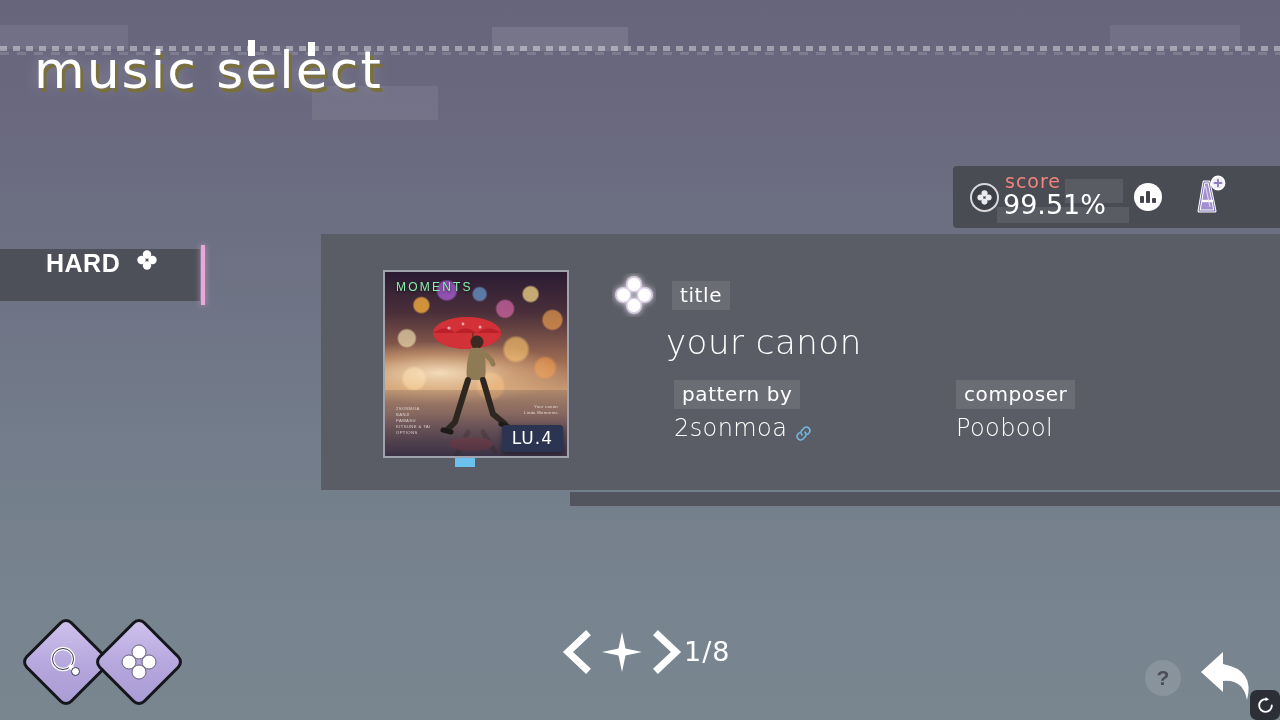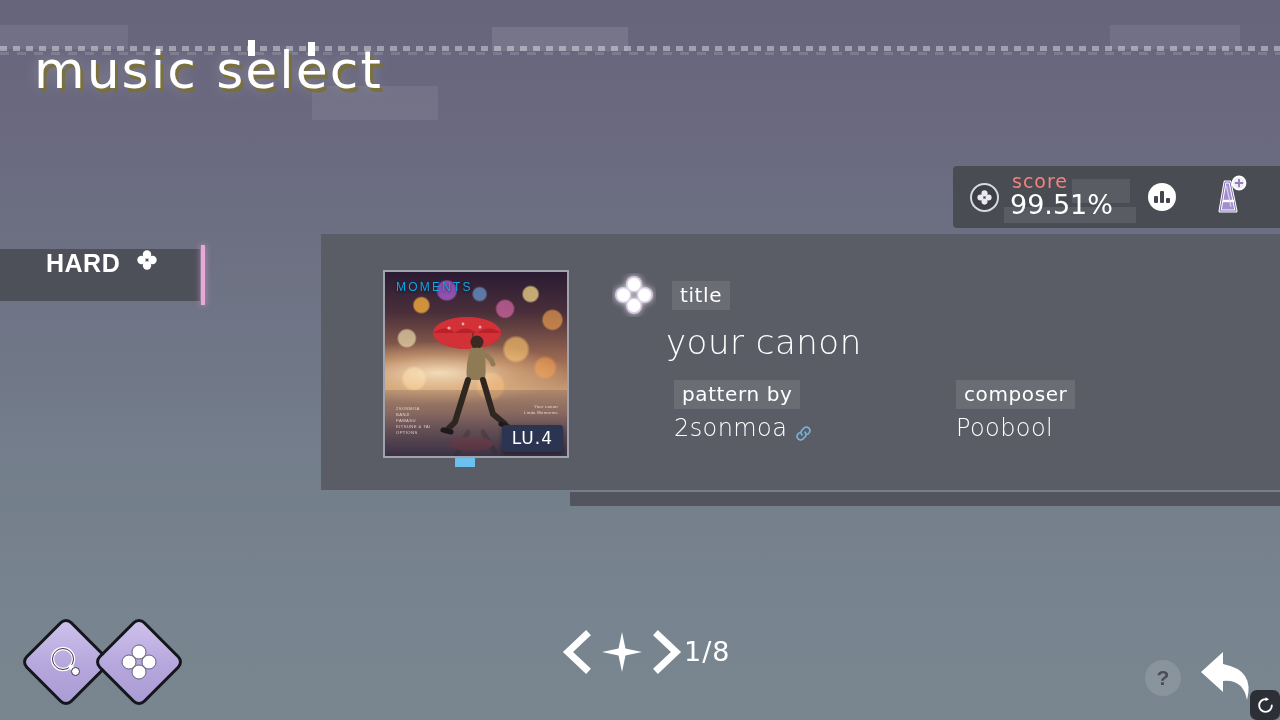--- a/index.html
+++ b/index.html
@@ -42,21 +42,21 @@
     font-size:52px; letter-spacing:2px;
     color:#ffffff; font-weight:400;
     text-shadow: 3px 4px 0 rgba(122,112,48,0.85), 0 0 14px rgba(255,255,255,0.25);
     white-space:nowrap;
   }
 
   
   .score-panel {
     position:absolute; left:953px; top:166px; width:327px; height:62px;
     background:#4a4c54; border-radius:4px 0 0 4px;
-    display:flex; align-items:center; padding-left:17px; gap:11px;
+    display:flex; align-items:center; padding-left:17px; gap:4px;
   }
   .score-clover {
     width:29px; height:29px; border-radius:50%;
     border:2px solid #d8d8dd; background:#3e4047;
     display:flex; align-items:center; justify-content:center; flex:0 0 auto;
   }
   .score-block { position:relative; width:118px; height:48px; }
   .score-label {
     position:absolute; left:2px; top:-3px;
     font-family:"DejaVu Sans", sans-serif;
@@ -130,21 +130,21 @@
     position:absolute; left:0; top:38%; width:100%; height:34%;
     background: radial-gradient(ellipse at 30% 50%, rgba(255,235,200,0.85) 0%, rgba(255,210,150,0.35) 42%, transparent 72%);
   }
   .art-reflect {
     position:absolute; left:0; bottom:0; width:100%; height:36%;
     background: linear-gradient(180deg, rgba(40,30,50,0.15) 0%, rgba(120,90,80,0.35) 35%, rgba(60,50,70,0.55) 100%);
   }
   .art-title {
     position:absolute; left:11px; top:8px;
     font-family:"Liberation Sans", sans-serif;
-    font-size:12px; letter-spacing:2.2px; color:#0ea5e9; font-weight:400;
+    font-size:12px; letter-spacing:2.2px; color:#86efac; font-weight:400;
     text-shadow:0 1px 3px rgba(0,0,0,0.6);
   }
   .art-credits-l {
     position:absolute; left:11px; bottom:20px; line-height:6px;
   }
   .art-credits-l span {
     display:block; font-size:4.2px; color:#e9e2dc; letter-spacing:0.4px;
     font-family:"Liberation Sans", sans-serif; opacity:0.85;
   }
   .art-credits-r {

